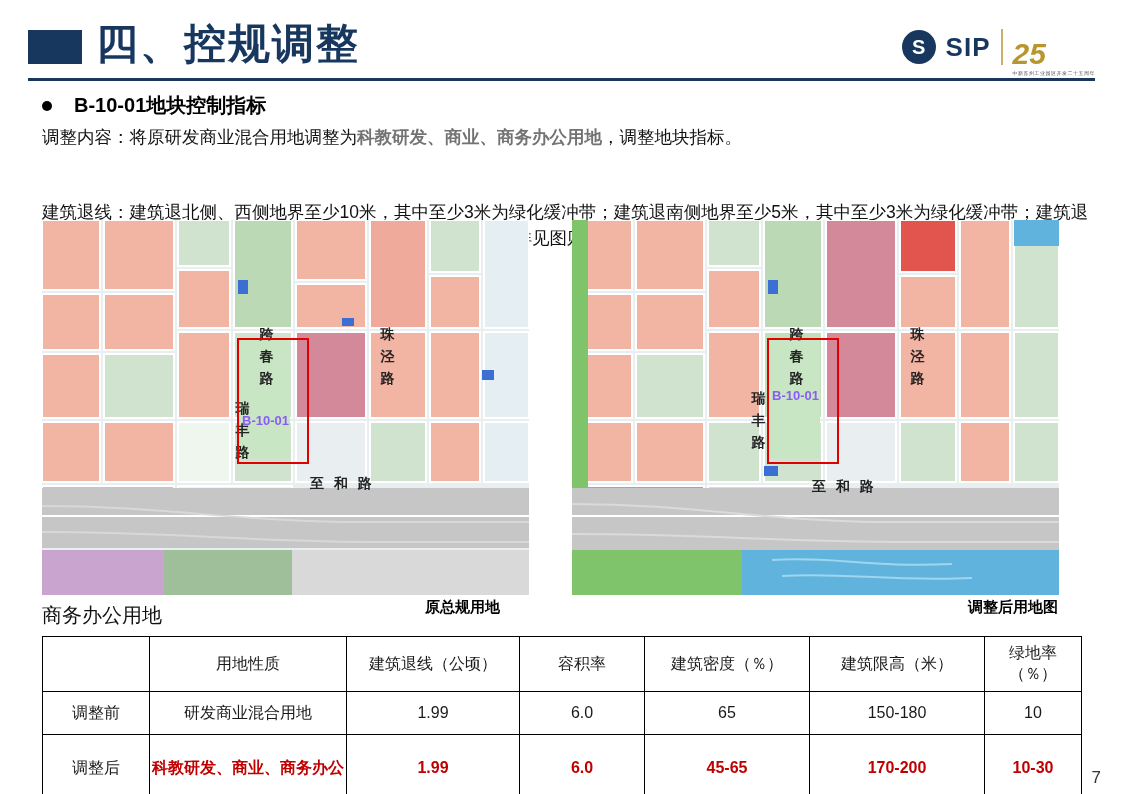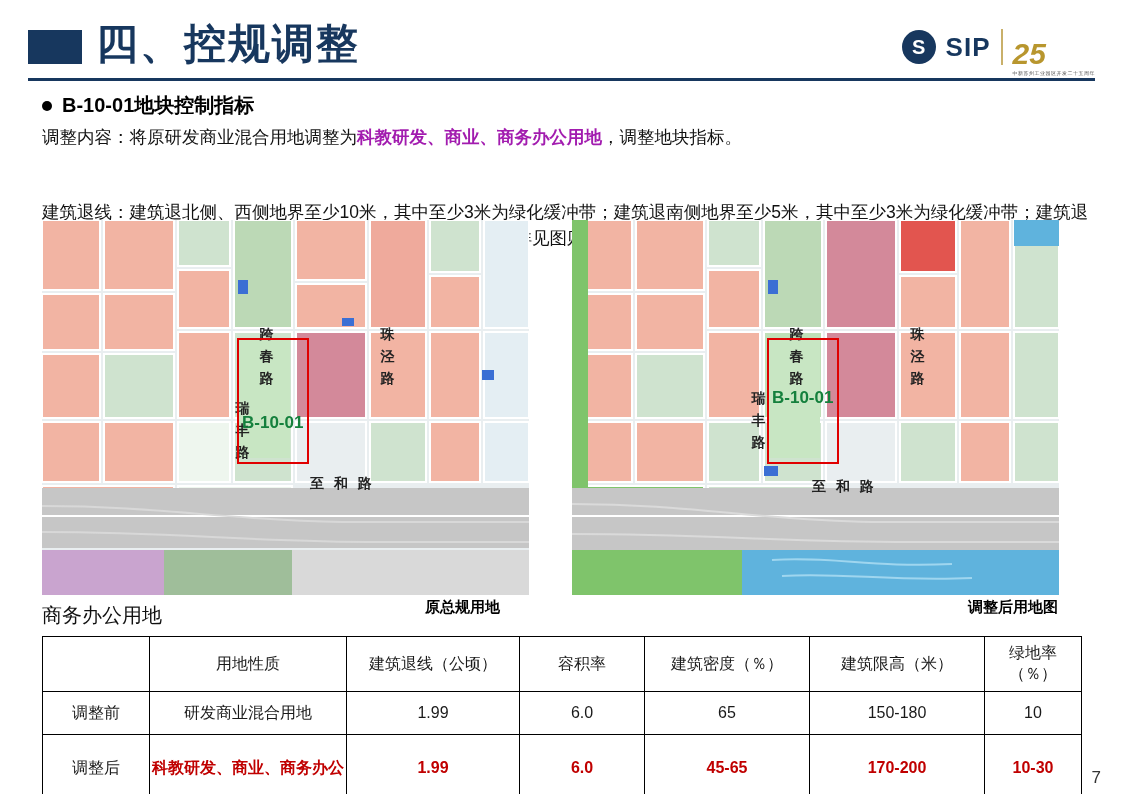--- a/index.html
+++ b/index.html
@@ -45,52 +45,52 @@
   .logo-div{width:2px;height:36px;background:#c9b06a;}
   .logo-anniv{
     display:flex;flex-direction:column;line-height:1;margin-top:20px;
   }
   .logo-anniv .num{font-size:30px;font-weight:bold;color:#b8962e;font-style:italic;}
   .logo-anniv .sub{font-size:5px;color:#555;letter-spacing:.5px;margin-top:2px;}
 
   
   .bullet-row{
     position:absolute;left:42px;top:92px;
-    display:flex;align-items:center;gap:10px;
+    display:flex;align-items:center;gap:22px;
   }
   .bullet-dot{width:10px;height:10px;border-radius:50%;background:#000;}
   .bullet-title{font-size:20px;font-weight:bold;color:#000;}
 
   .para{
     position:absolute;left:42px;font-size:17.5px;line-height:26px;color:#111;
   }
   .p1{top:124px;}
   .p2{top:155px;width:1055px;margin-top:44px;}
-  .hl{color:#a21caf;font-weight:bold;}
+  .hl{color:#737373;font-weight:bold;}
 
   
   .map{
     position:absolute;top:220px;width:487px;height:375px;
     overflow:hidden;border:0;
   }
   .map-left{left:42px;}
   .map-right{left:572px;}
   .map-cap{
     position:absolute;font-size:15px;font-weight:bold;color:#000;
   }
   .cap-left{left:425px;top:598px;}
   .cap-right{left:968px;top:598px;}
 
   .road-label{
     position:absolute;font-size:14px;font-weight:bold;color:#222;
     letter-spacing:3px;
   }
   .vert{writing-mode:vertical-rl;text-orientation:upright;}
   .plot-label{
-    position:absolute;font-size:17px;font-weight:bold;color:#15803d;
+    position:absolute;font-size:13px;font-weight:bold;color:#8b5cf6;
   }
   .redbox{
     position:absolute;border:2.5px solid #e00000;
   }
 
   
   .tbl-title{
     position:absolute;left:42px;top:602px;font-size:20px;color:#111;
   }
   table.idx{

